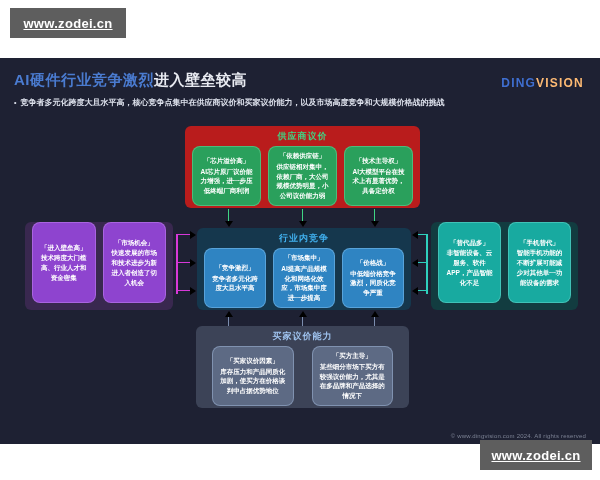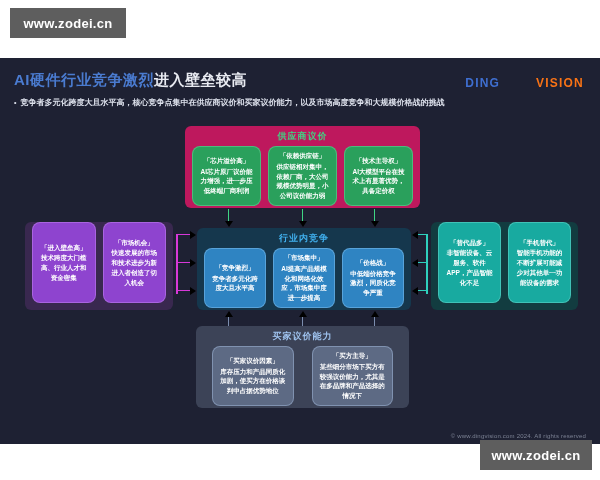--- a/index.html
+++ b/index.html
@@ -1,45 +1,45 @@
 <!DOCTYPE html>
 <html><head>
 <meta charset="utf-8">
 <style>
   html,body{margin:0;padding:0;background:#ffffff;}
   .canvas{position:relative;width:600px;height:480px;background:#ffffff;overflow:hidden;
           font-family:"Liberation Sans","DejaVu Sans",sans-serif;}
 
   
   .wm{position:absolute;background:#5e5e5e;color:#ffffff;font-weight:bold;font-size:13px;
-      display:flex;align-items:center;justify-content:center;letter-spacing:.3px;}
+      display:flex;align-items:center;justify-content:center;letter-spacing:.3px;text-decoration:underline;}
   .wm.tl{left:10px;top:8px;width:116px;height:30px;}
   .wm.br{left:480px;top:440px;width:112px;height:30px;}
 
   
   .slide{position:absolute;left:0;top:58px;width:600px;height:386px;background:#1e2133;}
   .title{position:absolute;left:14px;top:13px;font-size:15px;font-weight:bold;letter-spacing:.5px;}
   .title .hl{color:#4a7bd0;}
   .title .rest{color:#e9ebf2;}
   .logo{position:absolute;right:16px;top:18px;font-size:12px;font-weight:bold;letter-spacing:1.2px;}
   .logo .p1{color:#3f6fd1;}
-  .logo .p2{color:#f97316;margin-left:36px;}
+  .logo .p2{color:#fdba74;}
   .subtitle{position:absolute;left:14px;top:40px;width:560px;font-size:8px;font-weight:bold;
             color:#dde1ec;display:flex;gap:4px;align-items:flex-start;line-height:1.3;}
   .subtitle .bullet{font-size:7px;line-height:1.5;}
 
   
   .sect{position:absolute;border-radius:6px;display:flex;flex-direction:column;}
   .sect .hdr{text-align:center;font-size:9px;font-weight:bold;padding:4px 0 3px;letter-spacing:1px;}
   .sect .row{display:flex;flex:1;gap:7px;padding:0 7px 7px;}
   .box{flex:1;border-radius:8px;color:#ffffff;font-size:6.5px;font-weight:bold;line-height:1.5;
        text-align:center;display:flex;flex-direction:column;justify-content:center;padding:4px 5px;}
   .box .box-title{margin-bottom:1px;}
 
-  .sect.supplier{left:185px;top:68px;width:235px;height:82px;background:#be185d;}
+  .sect.supplier{left:185px;top:68px;width:235px;height:82px;background:#b91c1c;}
   .sect.supplier .hdr{color:#3fd584;}
   .sect.supplier .box{background:#2aa05c;border:1px solid rgba(140,240,180,.35);}
 
   .sect.entrants{left:25px;top:164px;width:148px;height:88px;background:#39284f;}
   .sect.entrants .hdr{color:#e14fe1;}
   .sect.entrants .box{background:#8e44cf;border:1px solid rgba(220,160,255,.35);}
 
   .sect.rivalry{left:197px;top:170px;width:214px;height:82px;background:#15374d;}
   .sect.rivalry .hdr{color:#41b1f0;}
   .sect.rivalry .box{background:#2f84c2;border:1px solid rgba(150,210,255,.4);}

